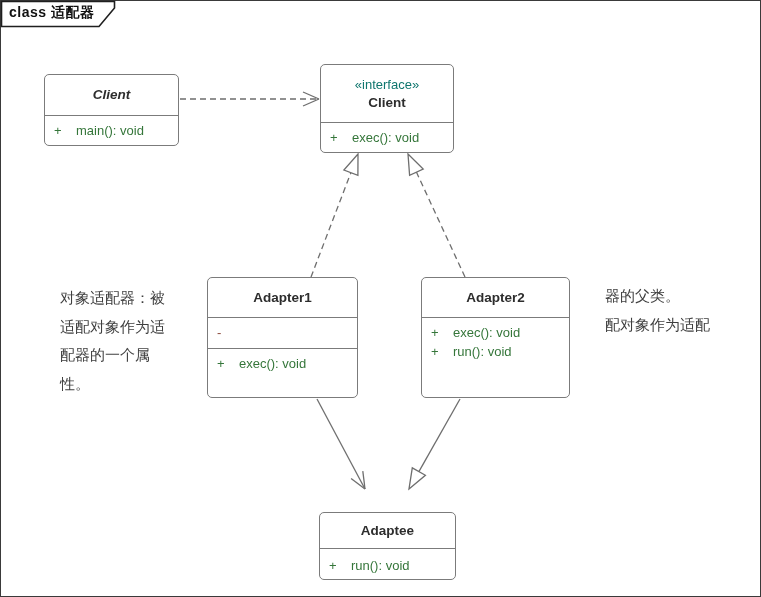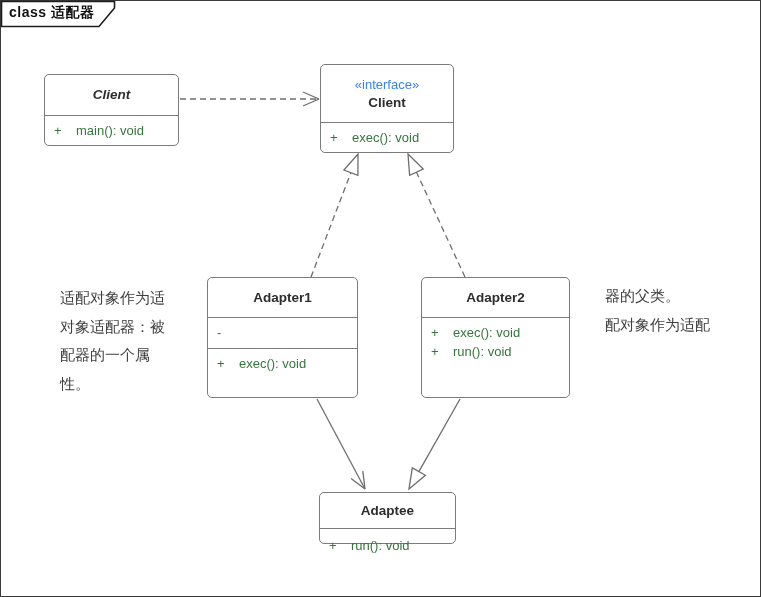--- a/index.html
+++ b/index.html
@@ -13,21 +13,21 @@
     position:absolute;left:9px;top:4px;z-index:3;
     font-size:14px;font-weight:bold;color:#111;letter-spacing:0.5px;
   }
   .uml-class{
     position:absolute;z-index:2;background:#fff;border:1px solid #7b7b7b;
     border-radius:5px;box-sizing:border-box;display:flex;flex-direction:column;
   }
   .cls-title{display:flex;flex-direction:column;align-items:center;justify-content:center;flex:0 0 auto;}
   .cls-name{font-weight:bold;font-size:13.5px;color:#2d2d2d;line-height:18px;}
   .italic{font-style:italic;}
-  .stereotype{font-size:13px;color:#3b82f6;line-height:18px;}
+  .stereotype{font-size:13px;color:#0f766e;line-height:18px;}
   .compartment{border-top:1px solid #7b7b7b;flex:1 1 auto;padding-top:5px;box-sizing:border-box;}
   .compartment.fixed{flex:0 0 auto;}
   .member{display:flex;font-size:13px;line-height:19px;white-space:nowrap;}
   .member .sign{flex:0 0 22px;padding-left:9px;}
   .op{color:#35763a;}
   .attr{color:#8c4a3c;}
   .note{position:absolute;z-index:2;font-size:15px;line-height:28.5px;color:#3f3f3f;}
   .note div{white-space:nowrap;}
 </style>
 </head>
@@ -126,35 +126,35 @@
         <span class="sign">+</span>
         <span>exec(): void</span>
       </div>
       <div class="member op">
         <span class="sign">+</span>
         <span>run(): void</span>
       </div>
     </div>
   </div>
 
-  <div class="uml-class" style="left:319px;top:492px;width:137px;height:52px">
+  <div class="uml-class" style="left:319px;top:512px;width:137px;height:68px">
     <div class="cls-title" style="height:35px">
       <div class="cls-name">Adaptee</div>
     </div>
     <div class="compartment" style="padding-top:7px">
       <div class="member op">
         <span class="sign">+</span>
         <span>run(): void</span>
       </div>
     </div>
   </div>
 
   <div class="note" style="left:60px;top:284px;width:135px">
+    <div>对象适配器：被</div>
     <div>适配对象作为适</div>
-    <div>对象适配器：被</div>
     <div>配器的一个属</div>
     <div>性。</div>
   </div>
 
   <div class="note" style="left:605px;top:282px;width:125px">
     <div>器的父类。</div>
     <div>配对象作为适配</div>
   </div>
 
 </div>

